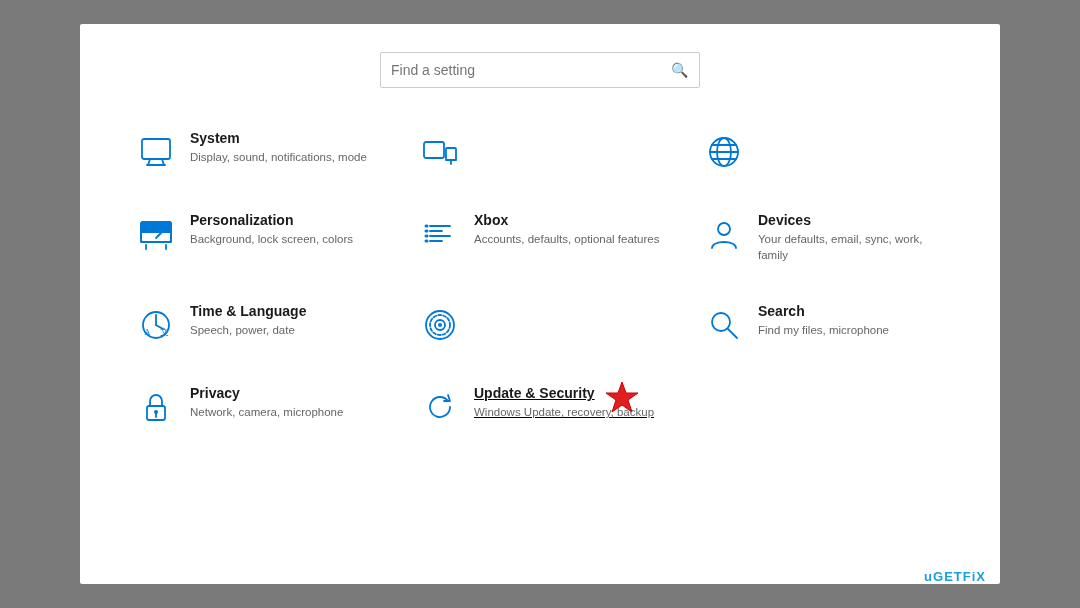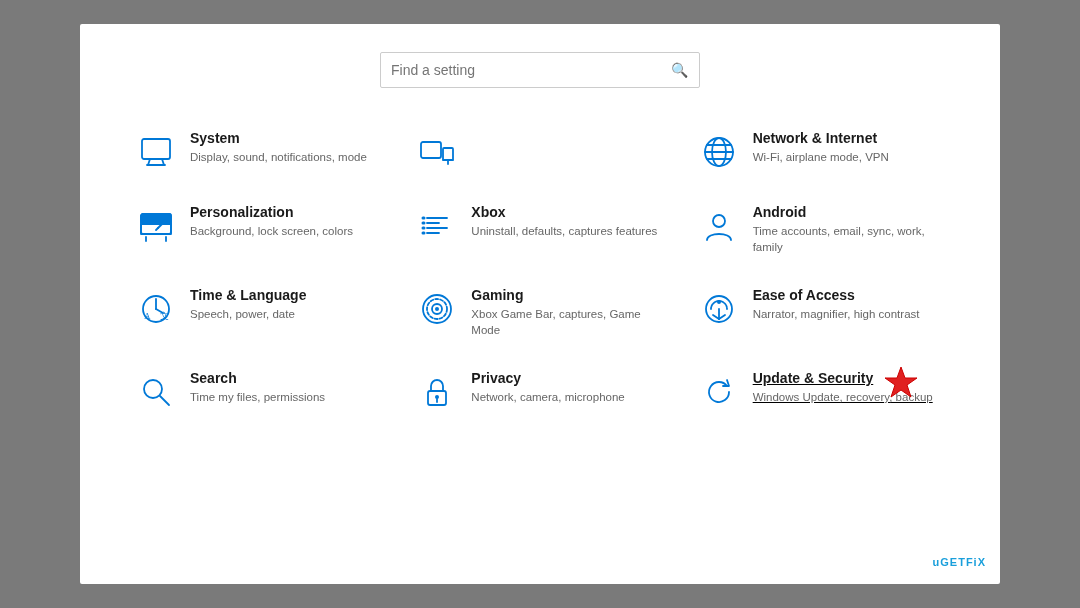--- a/index.html
+++ b/index.html
@@ -43,21 +43,21 @@
       color: #555;
       background: transparent;
     }
     .search-bar .search-icon-svg {
       color: #555;
       font-size: 14px;
     }
     .settings-grid {
       display: grid;
       grid-template-columns: repeat(3, 1fr);
-      gap: 4px;
+      gap: 12px;
       width: 100%;
     }
     .settings-item {
       display: flex;
       flex-direction: row;
       align-items: flex-start;
       padding: 14px 16px;
       cursor: pointer;
       border-radius: 2px;
       transition: background 0.15s;
@@ -95,23 +95,23 @@
     .star-annotation {
       position: absolute;
       left: 370px;
       bottom: 68px;
       width: 36px;
       height: 36px;
       pointer-events: none;
     }
     .watermark {
       position: absolute;
-      bottom: 16px;
+      bottom: 0;
       right: 14px;
-      font-size: 11px;
+      font-size: 13px;
       color: #1a9fdb;
       font-weight: bold;
       letter-spacing: 1px;
     }
   </style>
 </head>
 <body>
 
 <div class="settings-window">
   <div class="search-bar">
@@ -151,24 +151,20 @@
 
     <div class="settings-item">
       <div class="settings-item-icon">
         <svg viewBox="0 0 36 36">
           <circle cx="18" cy="18" r="14"></circle>
           <ellipse cx="18" cy="18" rx="7" ry="14"></ellipse>
           <line x1="4" y1="18" x2="32" y2="18"></line>
           <line x1="6" y1="11" x2="30" y2="11"></line>
           <line x1="6" y1="25" x2="30" y2="25"></line>
         </svg>
-      </div>
-      <div class="settings-item-text">
-        <h3>Network &amp; Internet</h3>
-        <p>Wi-Fi, airplane mode, VPN</p>
       </div>
     </div>
 
     <div class="settings-item">
       <div class="settings-item-icon">
         <svg viewBox="0 0 36 36">
           <rect x="3" y="6" width="30" height="20" rx="2"></rect>
           <rect x="3" y="6" width="30" height="10" rx="2" style="fill:#0078d7;stroke:#0078d7"></rect>
           <rect x="3" y="16" width="30" height="10" rx="0"></rect>
           <line x1="8" y1="29" x2="8" y2="33"></line>
@@ -192,34 +188,34 @@
           <line x1="8" y1="20" x2="28" y2="20"></line>
           <line x1="8" y1="25" x2="20" y2="25"></line>
           <line x1="4" y1="10" x2="5" y2="10" stroke-width="3"></line>
           <line x1="4" y1="15" x2="5" y2="15" stroke-width="3"></line>
           <line x1="4" y1="20" x2="5" y2="20" stroke-width="3"></line>
           <line x1="4" y1="25" x2="5" y2="25" stroke-width="3"></line>
         </svg>
       </div>
       <div class="settings-item-text">
         <h3>Xbox</h3>
-        <p>Uninstall, defaults, captures features</p>
+        <p>Accounts, defaults, optional features</p>
       </div>
     </div>
 
     <div class="settings-item">
       <div class="settings-item-icon">
         <svg viewBox="0 0 36 36">
           <circle cx="18" cy="13" r="6"></circle>
           <path d="M6 32 c0-8 24-8 24 0"></path>
         </svg>
       </div>
       <div class="settings-item-text">
-        <h3>Android</h3>
-        <p>Time accounts, email, sync, work, family</p>
+        <h3>Devices</h3>
+        <p>Your defaults, email, sync, work, family</p>
       </div>
     </div>
 
     <div class="settings-item">
       <div class="settings-item-icon">
         <svg viewBox="0 0 36 36">
           <circle cx="18" cy="18" r="13"></circle>
           <line x1="18" y1="8" x2="18" y2="18"></line>
           <line x1="18" y1="18" x2="25" y2="22"></line>
           <text x="6" y="28" style="font-size:9px;fill:#0078d7;stroke:none;font-family:serif">A</text>
@@ -234,53 +230,33 @@
 
     <div class="settings-item">
       <div class="settings-item-icon">
         <svg viewBox="0 0 36 36">
           <circle cx="18" cy="18" r="14"></circle>
           <circle cx="18" cy="18" r="10" stroke-dasharray="3 2"></circle>
           <circle cx="18" cy="18" r="5"></circle>
           <circle cx="18" cy="18" r="2" style="fill:#0078d7;stroke:none"></circle>
         </svg>
       </div>
-      <div class="settings-item-text">
-        <h3>Gaming</h3>
-        <p>Xbox Game Bar, captures, Game Mode</p>
-      </div>
-    </div>
-
-    <div class="settings-item">
-      <div class="settings-item-icon">
-        <svg viewBox="0 0 36 36">
-          <circle cx="18" cy="18" r="13"></circle>
-          <path d="M10 18 a8 8 0 0 1 16 0" stroke-dasharray="2 1"></path>
-          <line x1="18" y1="18" x2="18" y2="28"></line>
-          <line x1="12" y1="24" x2="18" y2="28"></line>
-          <line x1="24" y1="24" x2="18" y2="28"></line>
-          <circle cx="18" cy="11" r="2" style="fill:#0078d7;stroke:none"></circle>
-        </svg>
-      </div>
-      <div class="settings-item-text">
-        <h3>Ease of Access</h3>
-        <p>Narrator, magnifier, high contrast</p>
-      </div>
-    </div>
+    </div>
+
 
     <div class="settings-item">
       <div class="settings-item-icon">
         <svg viewBox="0 0 36 36">
           <circle cx="15" cy="15" r="9"></circle>
           <line x1="22" y1="22" x2="31" y2="31"></line>
         </svg>
       </div>
       <div class="settings-item-text">
         <h3>Search</h3>
-        <p>Time my files, permissions</p>
+        <p>Find my files, microphone</p>
       </div>
     </div>
 
     <div class="settings-item">
       <div class="settings-item-icon">
         <svg viewBox="0 0 36 36">
           <rect x="9" y="17" width="18" height="14" rx="2"></rect>
           <path d="M12 17 v-5 a6 6 0 0 1 12 0 v5"></path>
           <circle cx="18" cy="23" r="2" style="fill:#0078d7;stroke:none"></circle>
           <line x1="18" y1="25" x2="18" y2="28"></line>

